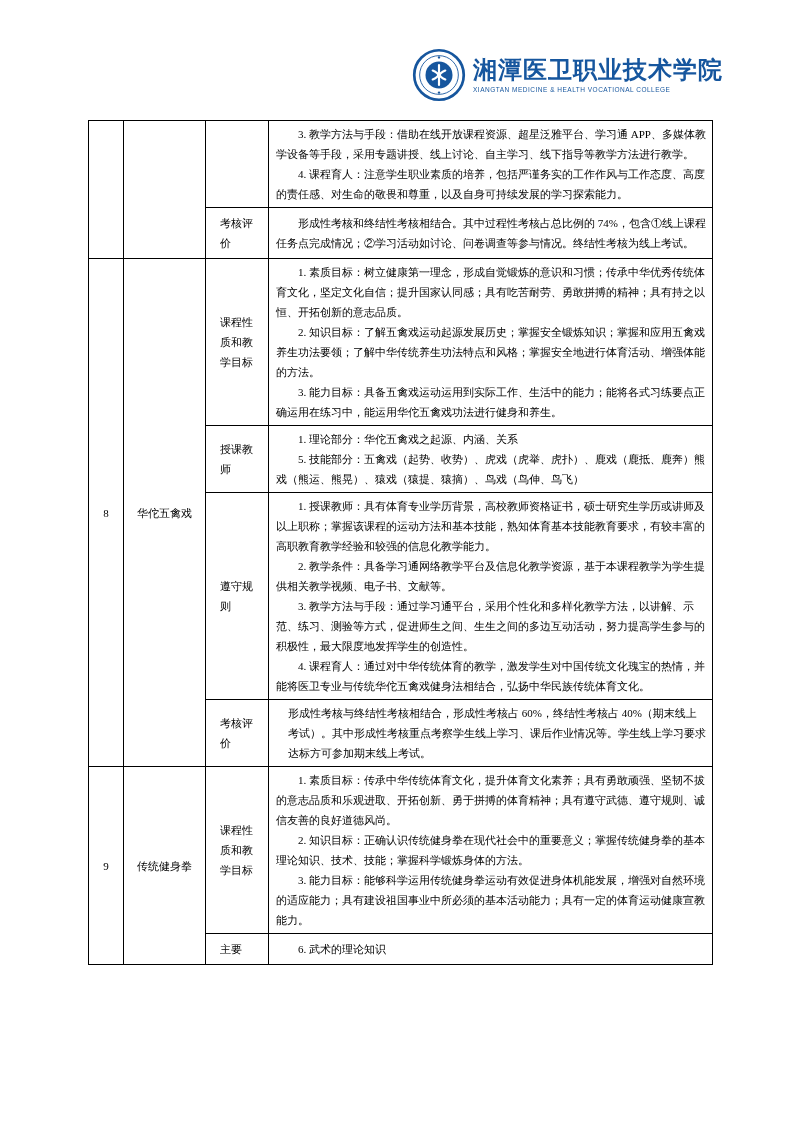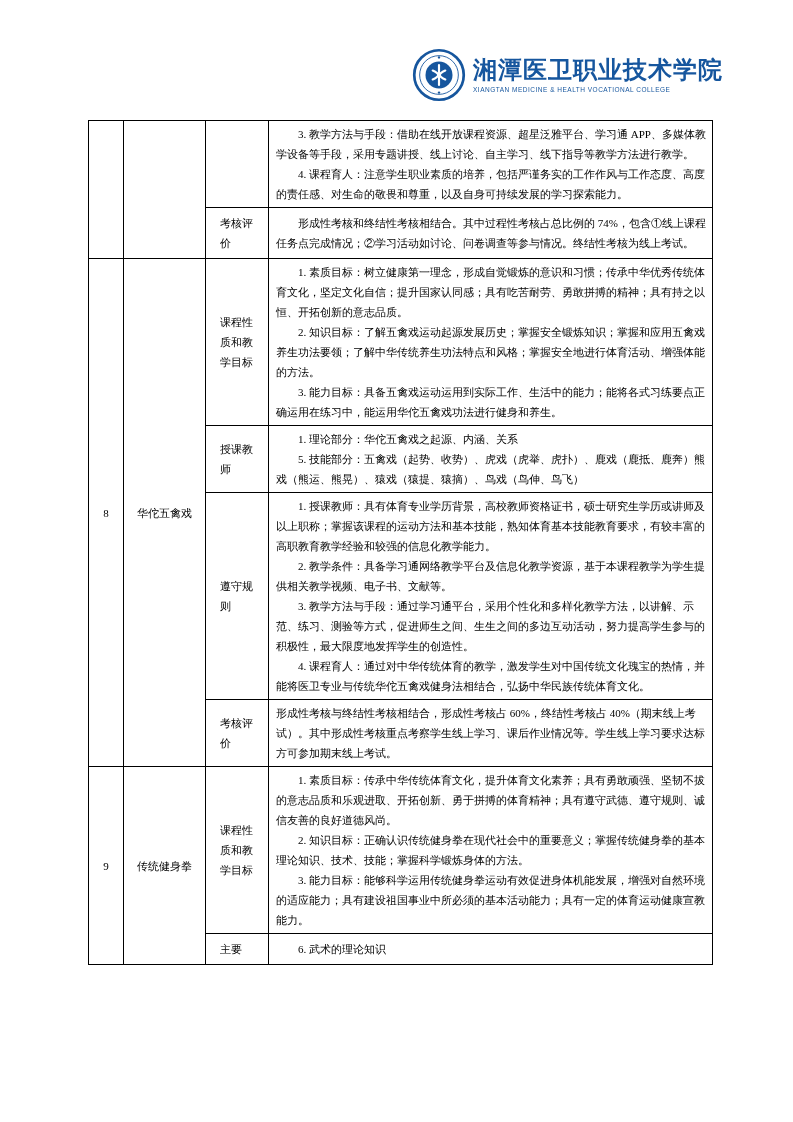--- a/index.html
+++ b/index.html
@@ -39,21 +39,21 @@
     border:1px solid #000;
     font-size:11px;
     line-height:20px;
     vertical-align:middle;
   }
   td.num    { text-align:center; }
   td.course { text-align:center; padding:0 12px; }
   td.label  { padding:5px 14px; }
   td.content{ padding:3px 6px 3px 7px; vertical-align:middle; }
   td.content p { text-indent:2em; margin:0; }
-  td.content.flush p { text-indent:0; }
+  td.content.flush p { text-indent:0;margin-left:12px; }
 
   
   .page-num {
     position:absolute; left:0; right:0; bottom:42px;
     text-align:center; font-size:13px;
   }
 </style>
 </head>
 <body>
 

